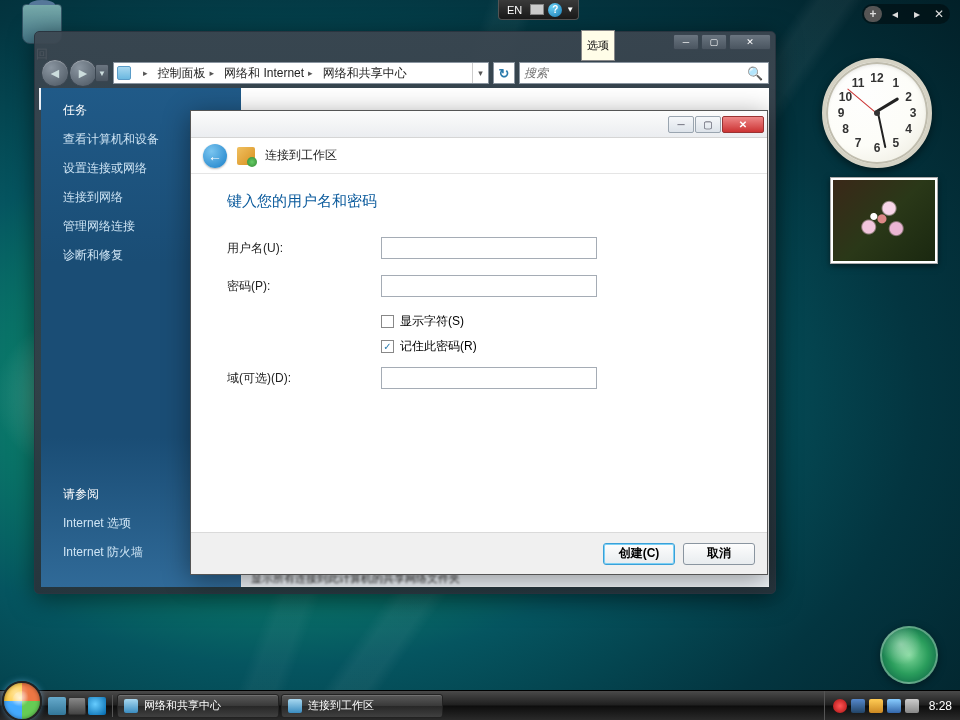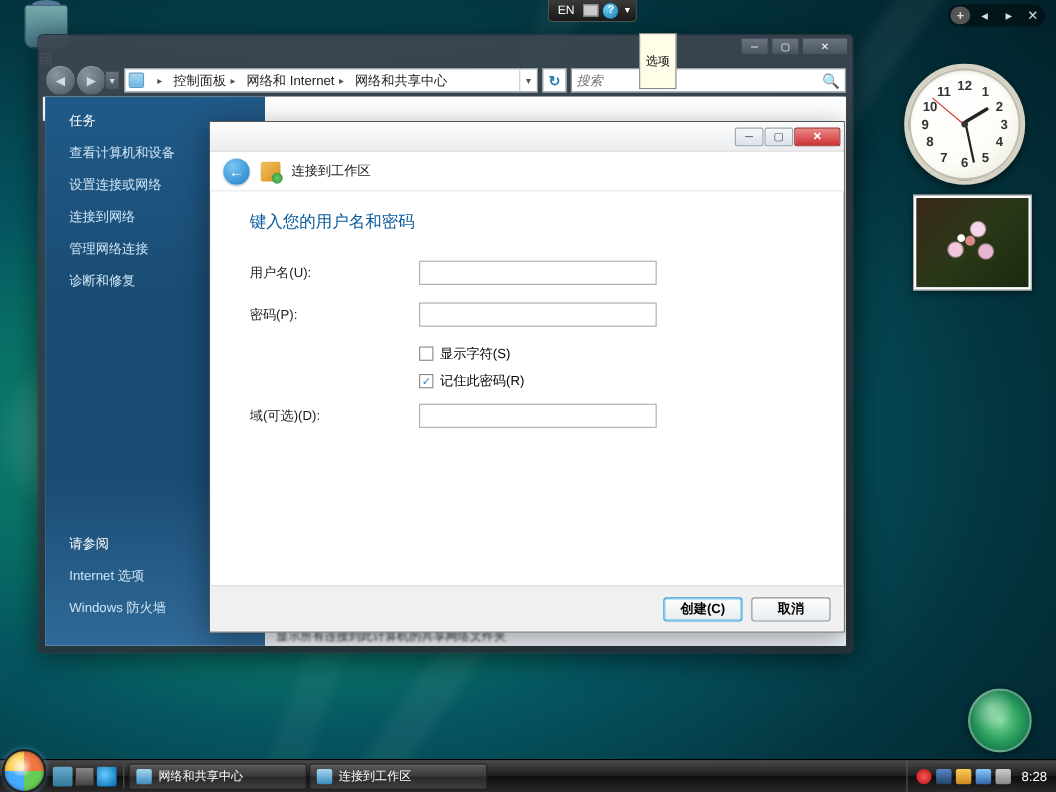--- a/index.html
+++ b/index.html
@@ -39,21 +39,21 @@
 .navdrop { width:14px; height:18px; background:linear-gradient(#6a7580,#4a5560); border:1px solid #3a4550; border-radius:2px; margin-left:-2px; align-self:center; display:flex; align-items:center; justify-content:center; color:#cdd; font-size:8px; }
 .addr { flex:1; height:22px; background:#fff; border:1px solid #8a95a0; display:flex; align-items:center; font-size:12px; }
 .addr .seg { padding:0 5px; display:flex; align-items:center; height:100%; color:#222; }
 .addr .seg .chev { color:#555; font-size:9px; padding-left:4px; }
 .addr .folder-i { width:14px; height:14px; margin:0 3px; background:linear-gradient(#a8d8f0,#6bb8e0); border:1px solid #5a9cc8; border-radius:2px; }
 .addr .dd { width:16px; text-align:center; color:#555; font-size:9px; border-left:1px solid #ccc; height:100%; display:flex; align-items:center; justify-content:center; }
 .refresh { width:22px; height:22px; background:#fff; border:1px solid #8a95a0; display:flex; align-items:center; justify-content:center; color:#2a7aac; font-size:13px; font-weight:bold; }
 .search { width:250px; height:22px; background:#fff; border:1px solid #8a95a0; display:flex; align-items:center; padding:0 4px; }
 .search input { border:none; outline:none; flex:1; font-size:12px; font-style:italic; color:#888; }
 .search .mag { color:#4a7aac; font-size:13px; }
-.options-tip { position:absolute; top:-2px; right:160px; background:#fffde8; border:1px solid #888; padding:17px 5px; font-size:11px; }
+.options-tip { position:absolute; top:-2px; right:160px; background:#fffde8; border:1px solid #888; padding:7px 5px; font-size:11px; }
 .content-wrap { position:absolute; top:56px; left:6px; right:6px; bottom:6px; background:#fff; display:flex; }
 .helpbar { position:absolute; top:56px; right:8px; height:22px; width:728px; background:linear-gradient(#f6f8fb,#e6ecf4); border-bottom:1px solid #c5d0dc; display:flex; justify-content:flex-end; align-items:center; padding-right:6px; gap:2px; }
 .helpbar .q { width:16px; height:16px; border-radius:50%; background:radial-gradient(circle at 30% 30%,#7dd5f8,#1a8bc5); color:#fff; font-size:11px; font-weight:bold; display:flex; align-items:center; justify-content:center; }
 .helpbar .dd { font-size:8px; color:#555; }
 .sidepanel { width:200px; background:linear-gradient(180deg,#205a88 0%,#1a4d75 35%,#1a4d75 70%,#306a98 100%); padding:14px 0 14px 22px; display:flex; flex-direction:column; }
 .sidepanel .top { flex:1; }
 .sidepanel .hdr { color:#fff; font-size:12px; margin-bottom:12px; }
 .sidepanel a { display:block; color:#cfe5f5; font-size:12px; margin-bottom:12px; text-decoration:none; }
 .main-bg { flex:1; background:#fff; position:relative; overflow:hidden; }
 .main-blur { position:absolute; top:22px; left:0; right:0; height:120px; filter:blur(3px); opacity:.7; display:flex; padding:10px 30px; }
@@ -200,21 +200,21 @@
         <div class="hdr">任务</div>
         <a>查看计算机和设备</a>
         <a>设置连接或网络</a>
         <a>连接到网络</a>
         <a>管理网络连接</a>
         <a>诊断和修复</a>
       </div>
       <div class="bottom">
         <div class="hdr">请参阅</div>
         <a>Internet 选项</a>
-        <a>Windows 防火墙</a>
+        <a>Internet 防火墙</a>
       </div>
     </div>
     <div class="main-bg">
       <div class="main-blur">
         <div class="t">网络和共享中心</div>
         <div class="r">查看完整映射</div>
       </div>
       <div class="main-bottom">显示所有连接到此计算机的共享网络文件夹</div>
     </div>
   </div>

